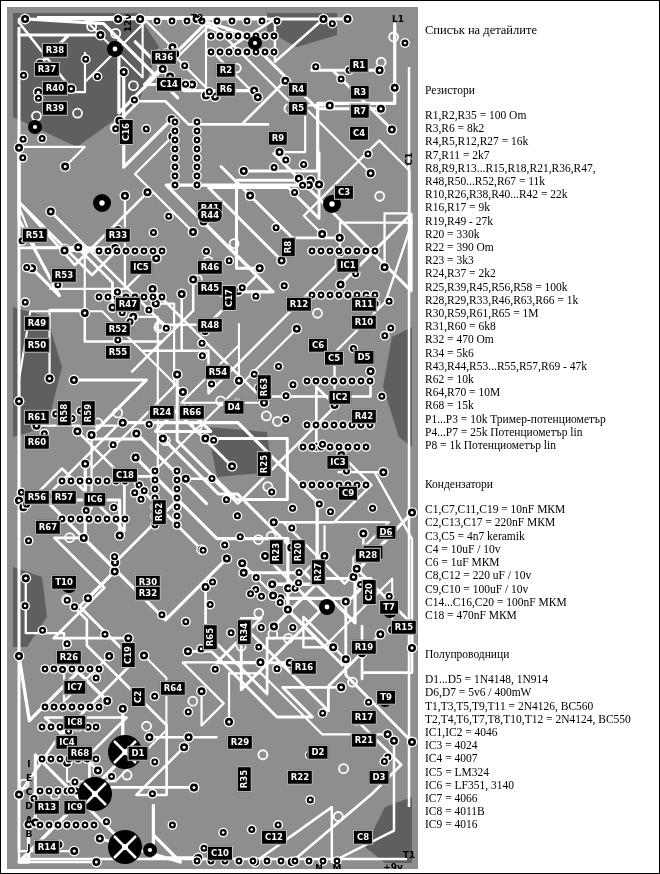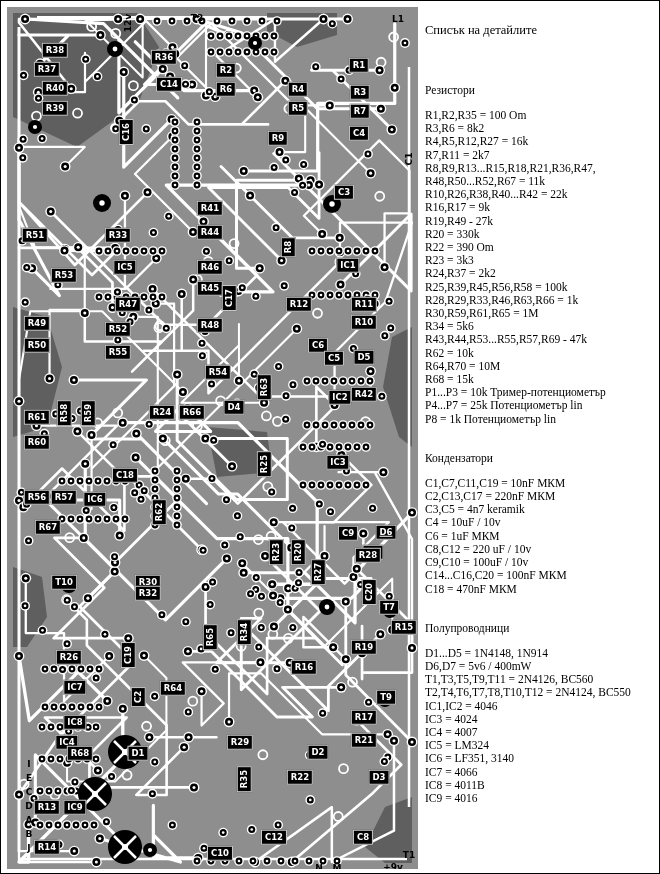--- a/index.html
+++ b/index.html
@@ -1705,23 +1705,23 @@
       <div class="lbl" style="left: 353px; top: 85px;">R3</div>
       <div class="lbl" style="left: 291px; top: 101px;">R5</div>
       <div class="lbl" style="left: 353px; top: 104px;">R7</div>
       <div class="lbl v" style="left: 119px; top: 125px;">C16</div>
       <div class="lbl" style="left: 271px; top: 131px;">R9</div>
       <div class="lbl" style="left: 352px; top: 126px;">C4</div>
       <div class="lbl" style="left: 337px; top: 185px;">C3</div>
       <div class="lbl" style="left: 203px; top: 201px;">R41</div>
       <div class="lbl" style="left: 28px; top: 228px;">R51</div>
       <div class="lbl" style="left: 111px; top: 228px;">R33</div>
-      <div class="lbl" style="left: 203px; top: 225px;">R44</div>
+      <div class="lbl" style="left: 203px; top: 208px; border-radius: 7px;">R44</div>
       <div class="lbl v" style="left: 281px; top: 240px;">R8</div>
-      <div class="lbl" style="left: 118px; top: 260px;">IC5</div>
+      <div class="lbl" style="left: 134px; top: 260px;">IC5</div>
       <div class="lbl" style="left: 203px; top: 260px;">R46</div>
       <div class="lbl" style="left: 341px; top: 258px;">IC1</div>
       <div class="lbl" style="left: 57px; top: 268px;">R53</div>
       <div class="lbl" style="left: 203px; top: 281px;">R45</div>
       <div class="lbl v" style="left: 222px; top: 291px;">C17</div>
       <div class="lbl" style="left: 121px; top: 297px;">R47</div>
       <div class="lbl" style="left: 292px; top: 297px;">R12</div>
       <div class="lbl" style="left: 357px; top: 297px;">R11</div>
       <div class="lbl" style="left: 30px; top: 316px;">R49</div>
       <div class="lbl" style="left: 111px; top: 322px;">R52</div>
@@ -1734,30 +1734,30 @@
       <div class="lbl" style="left: 357px; top: 350px;">D5</div>
       <div class="lbl" style="left: 211px; top: 365px;">R54</div>
       <div class="lbl v" style="left: 257px; top: 380px;">R63</div>
       <div class="lbl" style="left: 30px; top: 410px;">R61</div>
       <div class="lbl v" style="left: 57px; top: 406px;">R58</div>
       <div class="lbl v" style="left: 81px; top: 406px;">R59</div>
       <div class="lbl" style="left: 155px; top: 405px;">R24</div>
       <div class="lbl" style="left: 185px; top: 405px;">R66</div>
       <div class="lbl" style="left: 227px; top: 400px;">D4</div>
       <div class="lbl" style="left: 333px; top: 390px;">IC2</div>
-      <div class="lbl" style="left: 357px; top: 387px;">R42</div>
+      <div class="lbl" style="left: 357px; top: 409px;">R42</div>
       <div class="lbl" style="left: 30px; top: 435px;">R60</div>
       <div class="lbl v" style="left: 257px; top: 457px;">R25</div>
       <div class="lbl" style="left: 331px; top: 455px;">IC3</div>
       <div class="lbl" style="left: 118px; top: 468px;">C18</div>
       <div class="lbl" style="left: 88px; top: 492px;">IC6</div>
       <div class="lbl" style="left: 30px; top: 490px;">R56</div>
       <div class="lbl" style="left: 57px; top: 490px;">R57</div>
       <div class="lbl v" style="left: 152px; top: 505px;">R62</div>
-      <div class="lbl" style="left: 341px; top: 486px; margin-top: 40px;">C9</div>
+      <div class="lbl" style="left: 341px; top: 486px;">C9</div>
       <div class="lbl" style="left: 41px; top: 520px;">R67</div>
       <div class="lbl" style="left: 379px; top: 525px; text-decoration: underline;">D6</div>
       <div class="lbl" style="left: 366px; top: 545px;">D7</div>
       <div class="lbl v" style="left: 269px; top: 545px;">R23</div>
       <div class="lbl v" style="left: 291px; top: 545px;">R20</div>
       <div class="lbl" style="left: 361px; top: 548px;">R28</div>
       <div class="lbl" style="left: 141px; top: 563px; margin-top: 12px;">R30</div>
       <div class="lbl v" style="left: 311px; top: 565px;">R27</div>
       <div class="lbl" style="left: 57px; top: 575px;">T10</div>
       <div class="lbl" style="left: 141px; top: 586px;">R32</div>
@@ -1822,20 +1822,22 @@
       <div class="sec-line">R10,R26,R38,R40...R42 = 22k</div>
       <div class="sec-line">R16,R17 = 9k</div>
       <div class="sec-line">R19,R49 - 27k</div>
       <div class="sec-line">R20 = 330k</div>
       <div class="sec-line">R22 = 390 Om</div>
       <div class="sec-line">R23 = 3k3</div>
       <div class="sec-line">R24,R37 = 2k2</div>
       <div class="sec-line">R25,R39,R45,R56,R58 = 100k</div>
       <div class="sec-line">R28,R29,R33,R46,R63,R66 = 1k</div>
       <div class="sec-line">R30,R59,R61,R65 = 1M</div>
+      <div class="sec-line">R31,R60 = 6k8</div>
+      <div class="sec-line">R32 = 470 Om</div>
       <div class="sec-line">R34 = 5k6</div>
       <div class="sec-line">R43,R44,R53...R55,R57,R69 - 47k</div>
       <div class="sec-line">R62 = 10k</div>
       <div class="sec-line">R64,R70 = 10M</div>
       <div class="sec-line">R68 = 15k</div>
       <div class="sec-line">P1...P3 = 10k Тример-потенциометър</div>
       <div class="sec-line">P4...P7 = 25k Потенциометър lin</div>
       <div class="sec-line">P8 = 1k Потенциометър lin</div>
       <div class="sec-heading">Кондензатори</div>
       <div class="sec-line">C1,C7,C11,C19 = 10nF МКМ</div>

